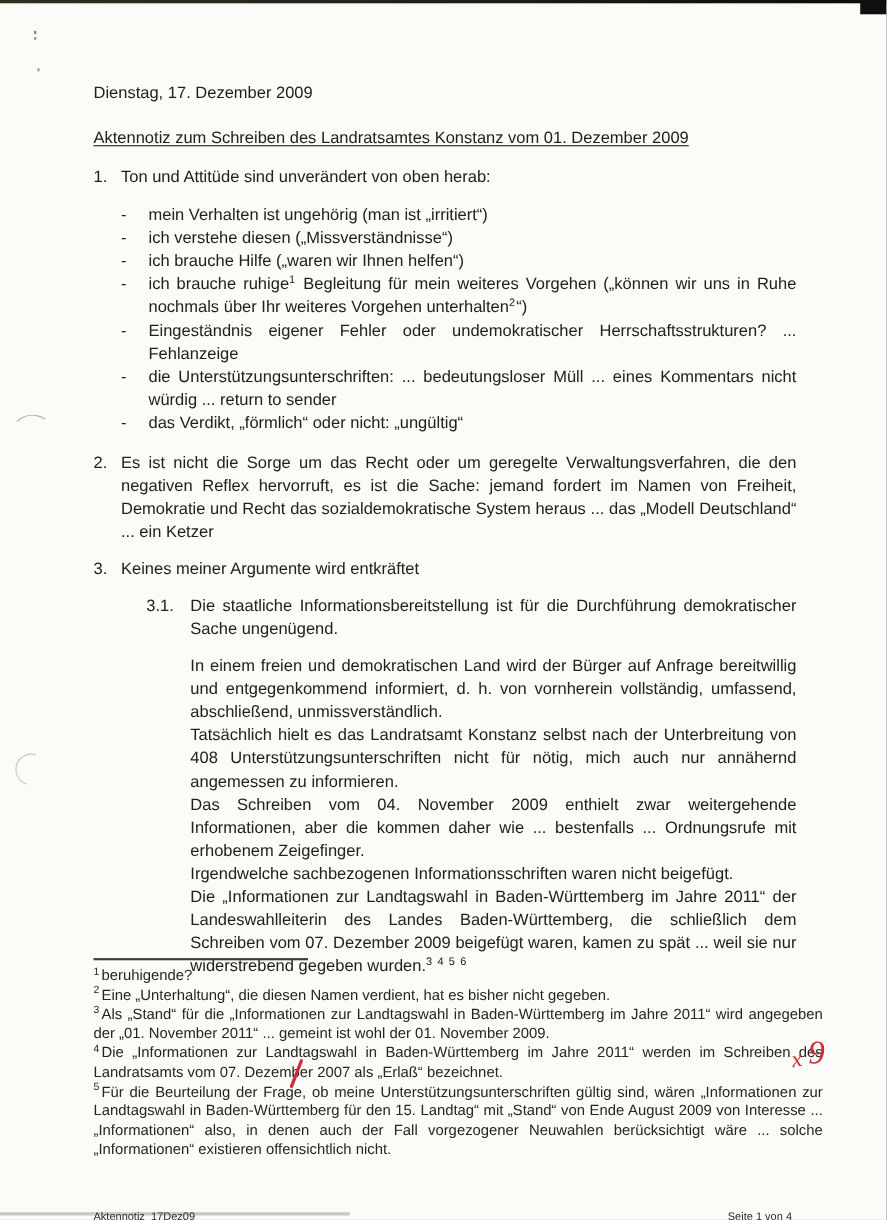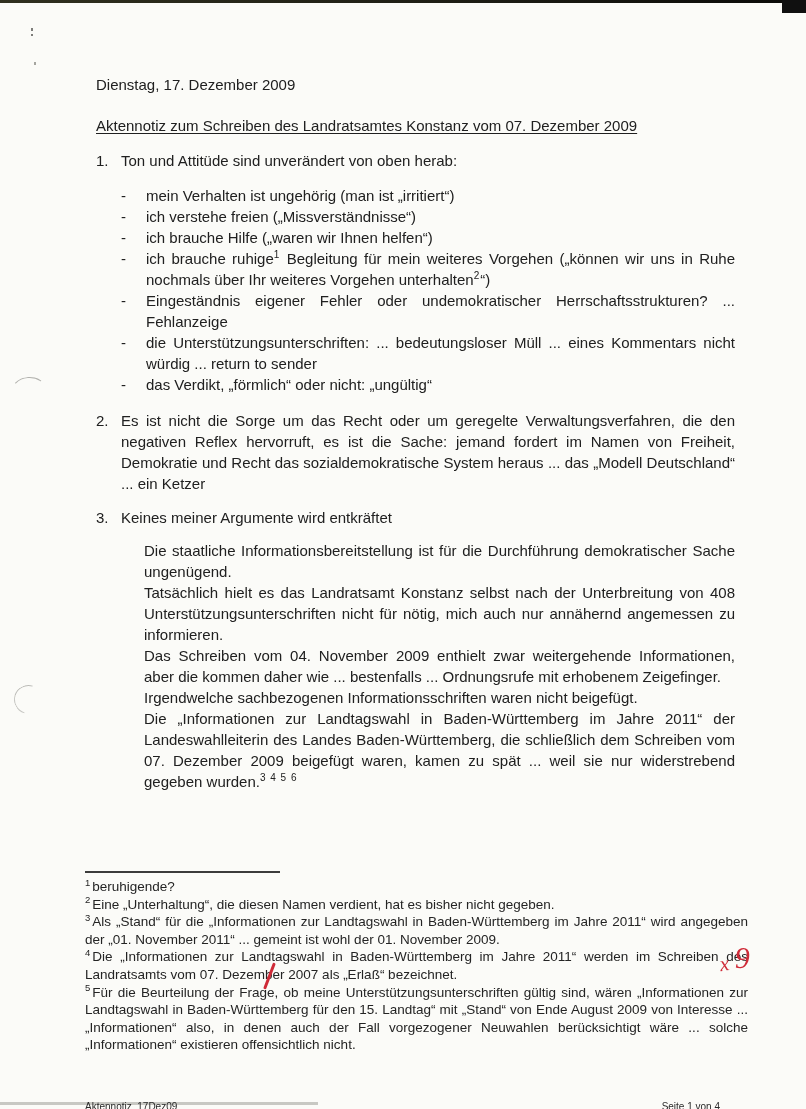--- a/index.html
+++ b/index.html
@@ -24,21 +24,21 @@
   .arc-1{left:11px;top:377px;width:34px;height:28px;border-top-color:#b2b2ae;transform:rotate(-5deg);}
   .arc-2{left:14px;top:685px;width:27px;height:27px;border-top-color:#bcbcb8;border-left-color:#c8c8c4;transform:rotate(-28deg);}
   
   .red-slash{position:absolute;left:268px;top:962px;width:3px;height:28px;
     background:#cf2b38;transform:rotate(21deg);border-radius:2px;}
   .margin-note{position:absolute;left:719px;top:942px;color:#cf2b38;
     font-family:"Liberation Serif",serif;transform:rotate(-9deg);white-space:nowrap;}
   .margin-note .mk-x{font-size:21px;font-style:italic;}
   .margin-note .mk-9{font-size:30px;display:inline-block;margin-left:7px;transform:rotate(8deg);font-style:italic;}
   
-  .content{position:absolute;left:96px;top:74px;width:639px;font-size:15px;line-height:21px;}
+  .content{position:absolute;left:85px;top:74px;width:639px;font-size:15px;line-height:21px;}
   .date-line{margin:0 0 20px 0;}
   .doc-title{margin:0 0 14px 0;text-decoration:underline;text-underline-offset:2px;}
   .li-row{display:flex;margin-top:0;} .mt15{margin-top:15px;} .mt13{margin-top:13px;}
   .li-num{width:25px;flex:none;}
   .li-text{flex:1;}
   .just{text-align:justify;}
   .bullet-list{margin-left:25px;margin-top:14px;}
   .bullet-row{display:flex;}
   .bullet-dash{width:25px;flex:none;}
   .bullet-text{flex:1;text-align:justify;}
@@ -69,35 +69,35 @@
   <div class="scan-dot dot-a"></div>
   <div class="scan-dot dot-b"></div>
   <div class="scan-dot dot-c"></div>
   <div class="margin-arc arc-1"></div>
   <div class="margin-arc arc-2"></div>
 
   <div class="content">
 
     <p class="date-line">Dienstag, 17. Dezember 2009</p>
 
-    <p class="doc-title">Aktennotiz zum Schreiben des Landratsamtes Konstanz vom 07. Dezember 2009</p>
+    <p class="doc-title">Aktennotiz zum Schreiben des Landratsamtes Konstanz vom 01. Dezember 2009</p>
 
     <div class="li-row">
       <span class="li-num">1.</span>
       <div class="li-text">Ton und Attitüde sind unverändert von oben herab:</div>
     </div>
 
     <div class="bullet-list">
       <div class="bullet-row">
         <span class="bullet-dash">-</span>
         <div class="bullet-text">mein Verhalten ist ungehörig (man ist „irritiert“)</div>
       </div>
       <div class="bullet-row">
         <span class="bullet-dash">-</span>
-        <div class="bullet-text">ich verstehe freien („Missverständnisse“)</div>
+        <div class="bullet-text">ich verstehe diesen („Missverständnisse“)</div>
       </div>
       <div class="bullet-row">
         <span class="bullet-dash">-</span>
         <div class="bullet-text">ich brauche Hilfe („waren wir Ihnen helfen“)</div>
       </div>
       <div class="bullet-row">
         <span class="bullet-dash">-</span>
         <div class="bullet-text"><span>ich brauche ruhige</span><sup class="fn-ref">1</sup><span> Begleitung für mein weiteres Vorgehen („können wir uns in Ruhe nochmals über Ihr weiteres Vorgehen unterhalten</span><sup class="fn-ref">2</sup><span>“)</span></div>
       </div>
       <div class="bullet-row">
@@ -118,22 +118,24 @@
       <span class="li-num">2.</span>
       <div class="li-text just">Es ist nicht die Sorge um das Recht oder um geregelte Verwaltungsverfahren, die den negativen Reflex hervorruft, es ist die Sache: jemand fordert im Namen von Freiheit, Demokratie und Recht das sozialdemokratische System heraus ... das „Modell Deutschland“ ... ein Ketzer</div>
     </div>
 
     <div class="li-row mt13">
       <span class="li-num">3.</span>
       <div class="li-text">Keines meiner Argumente wird entkräftet</div>
     </div>
 
     <div class="sec31">
+      <span class="sec31-num">3.1.</span>
       <div class="sec31-body">
         <p>Die staatliche Informationsbereitstellung ist für die Durchführung demokratischer Sache ungenügend.</p>
+        <p class="first-para">In einem freien und demokratischen Land wird der Bürger auf Anfrage bereitwillig und entgegenkommend informiert, d. h. von vornherein vollständig, umfassend, abschließend, unmissverständlich.</p>
         <p>Tatsächlich hielt es das Landratsamt Konstanz selbst nach der Unterbreitung von 408 Unterstützungsunterschriften nicht für nötig, mich auch nur annähernd angemessen zu informieren.</p>
         <p>Das Schreiben vom 04. November 2009 enthielt zwar weitergehende Informationen, aber die kommen daher wie ... bestenfalls ... Ordnungsrufe mit erhobenem Zeigefinger.</p>
         <p>Irgendwelche sachbezogenen Informationsschriften waren nicht beigefügt.</p>
         <p><span>Die „Informationen zur Landtagswahl in Baden-Württemberg im Jahre 2011“ der Landeswahlleiterin des Landes Baden-Württemberg, die schließlich dem Schreiben vom 07. Dezember 2009 beigefügt waren, kamen zu spät ... weil sie nur widerstrebend gegeben wurden.</span><sup class="fn-ref">3 4 5 6</sup></p>
       </div>
     </div>
 
   </div>
 
   <div class="footnotes">

